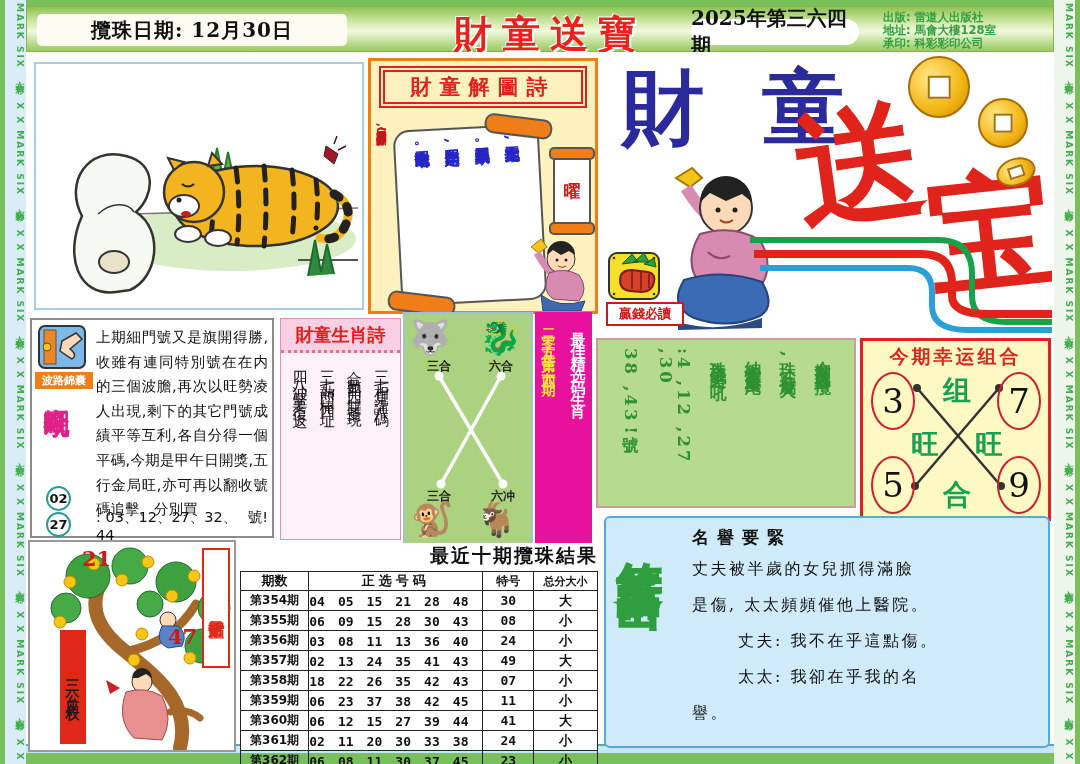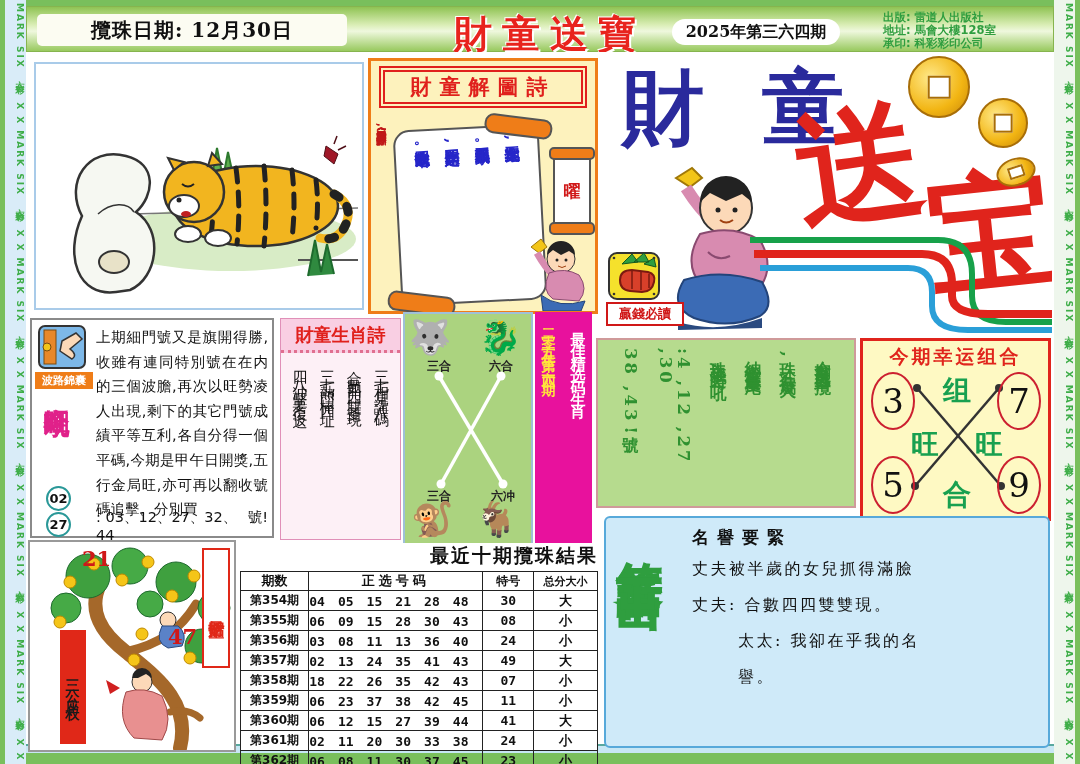--- a/index.html
+++ b/index.html
@@ -13,22 +13,22 @@
   .strip-text{writing-mode:vertical-rl;font-size:9px;font-weight:bold;color:#3fae49;letter-spacing:2px;height:764px;width:21px;text-align:center;}
   
   .header{position:absolute;left:26px;top:6px;width:1028px;height:46px;
     background:linear-gradient(180deg,#8fc353 0%,#d9edb4 40%,#eff8de 55%,#98c95e 100%);
     border:1px solid #86b44e;box-sizing:border-box;}
   .date-pill{position:absolute;left:10px;top:7px;width:310px;height:32px;background:#fcfcf2;border-radius:5px;
     display:flex;align-items:center;justify-content:center;font-size:20px;font-weight:bold;color:#111;
     font-family:"DejaVu Serif","Liberation Serif",serif;letter-spacing:1px;}
   .main-title{position:absolute;left:0;right:0;top:2px;text-align:center;font-size:38px;font-weight:bold;color:#e8231d;
     font-family:"DejaVu Serif","Liberation Serif",serif;letter-spacing:10px;text-shadow:2px 2px 0 #ffffff,-1px -1px 0 #fff;margin-left:20px;}
-  .issue-pill{position:absolute;left:645px;top:12px;width:168px;height:26px;background:#fff;border-radius:13px;
-    display:flex;align-items:center;justify-content:center;font-size:16px;font-weight:bold;color:#111;
+  .issue-pill{position:absolute;left:664px;top:12px;width:168px;height:26px;background:#fff;border-radius:13px;
+    display:flex;align-items:center;justify-content:center;font-size:20px;font-weight:bold;color:#111;
     font-family:"DejaVu Serif","Liberation Serif",serif;}
   .publisher{position:absolute;left:856px;top:4px;width:170px;font-size:11.5px;font-weight:bold;color:#2f9e3f;line-height:13px;}
   
   .content{position:absolute;left:26px;top:52px;width:1028px;height:694px;background:#fff;}
   .bottom-bar{position:absolute;left:26px;top:744px;width:1028px;height:9px;background:#c8e7f4;border-top:2px solid #58a89e;box-sizing:border-box;}
   
   .tiger-panel{left:34px;top:62px;width:330px;height:248px;border:2px solid #a9cbe9;background:#fff;box-sizing:border-box;}
   
   .scroll-panel{left:368px;top:58px;width:230px;height:256px;background:#fdf2bd;border:3px solid #ef7d18;box-sizing:border-box;}
   .scroll-title{margin:5px 8px 0 8px;border:2px solid #e0201c;padding:2px;}
@@ -439,20 +439,21 @@
         </tbody>
     </table>
   </div>
 
   <div class="abs joke">
     <div class="joke-side">笑話百出</div>
     <div class="joke-content">
       <div class="joke-title">名譽要緊</div>
       <div>
           <div class="joke-line">丈夫被半歲的女兒抓得滿臉</div>
-          <div class="joke-line">丈夫: 合數四四雙雙現。</div>
+          <div class="joke-line">是傷, 太太頻頻催他上醫院。</div>
+          <div class="joke-line">丈夫: 我不在乎這點傷。</div>
           <div class="joke-line">太太: 我卻在乎我的名</div>
           <div class="joke-line">譽。</div>
         </div>
     </div>
   </div>
 
 </div>
 
 </body></html>

